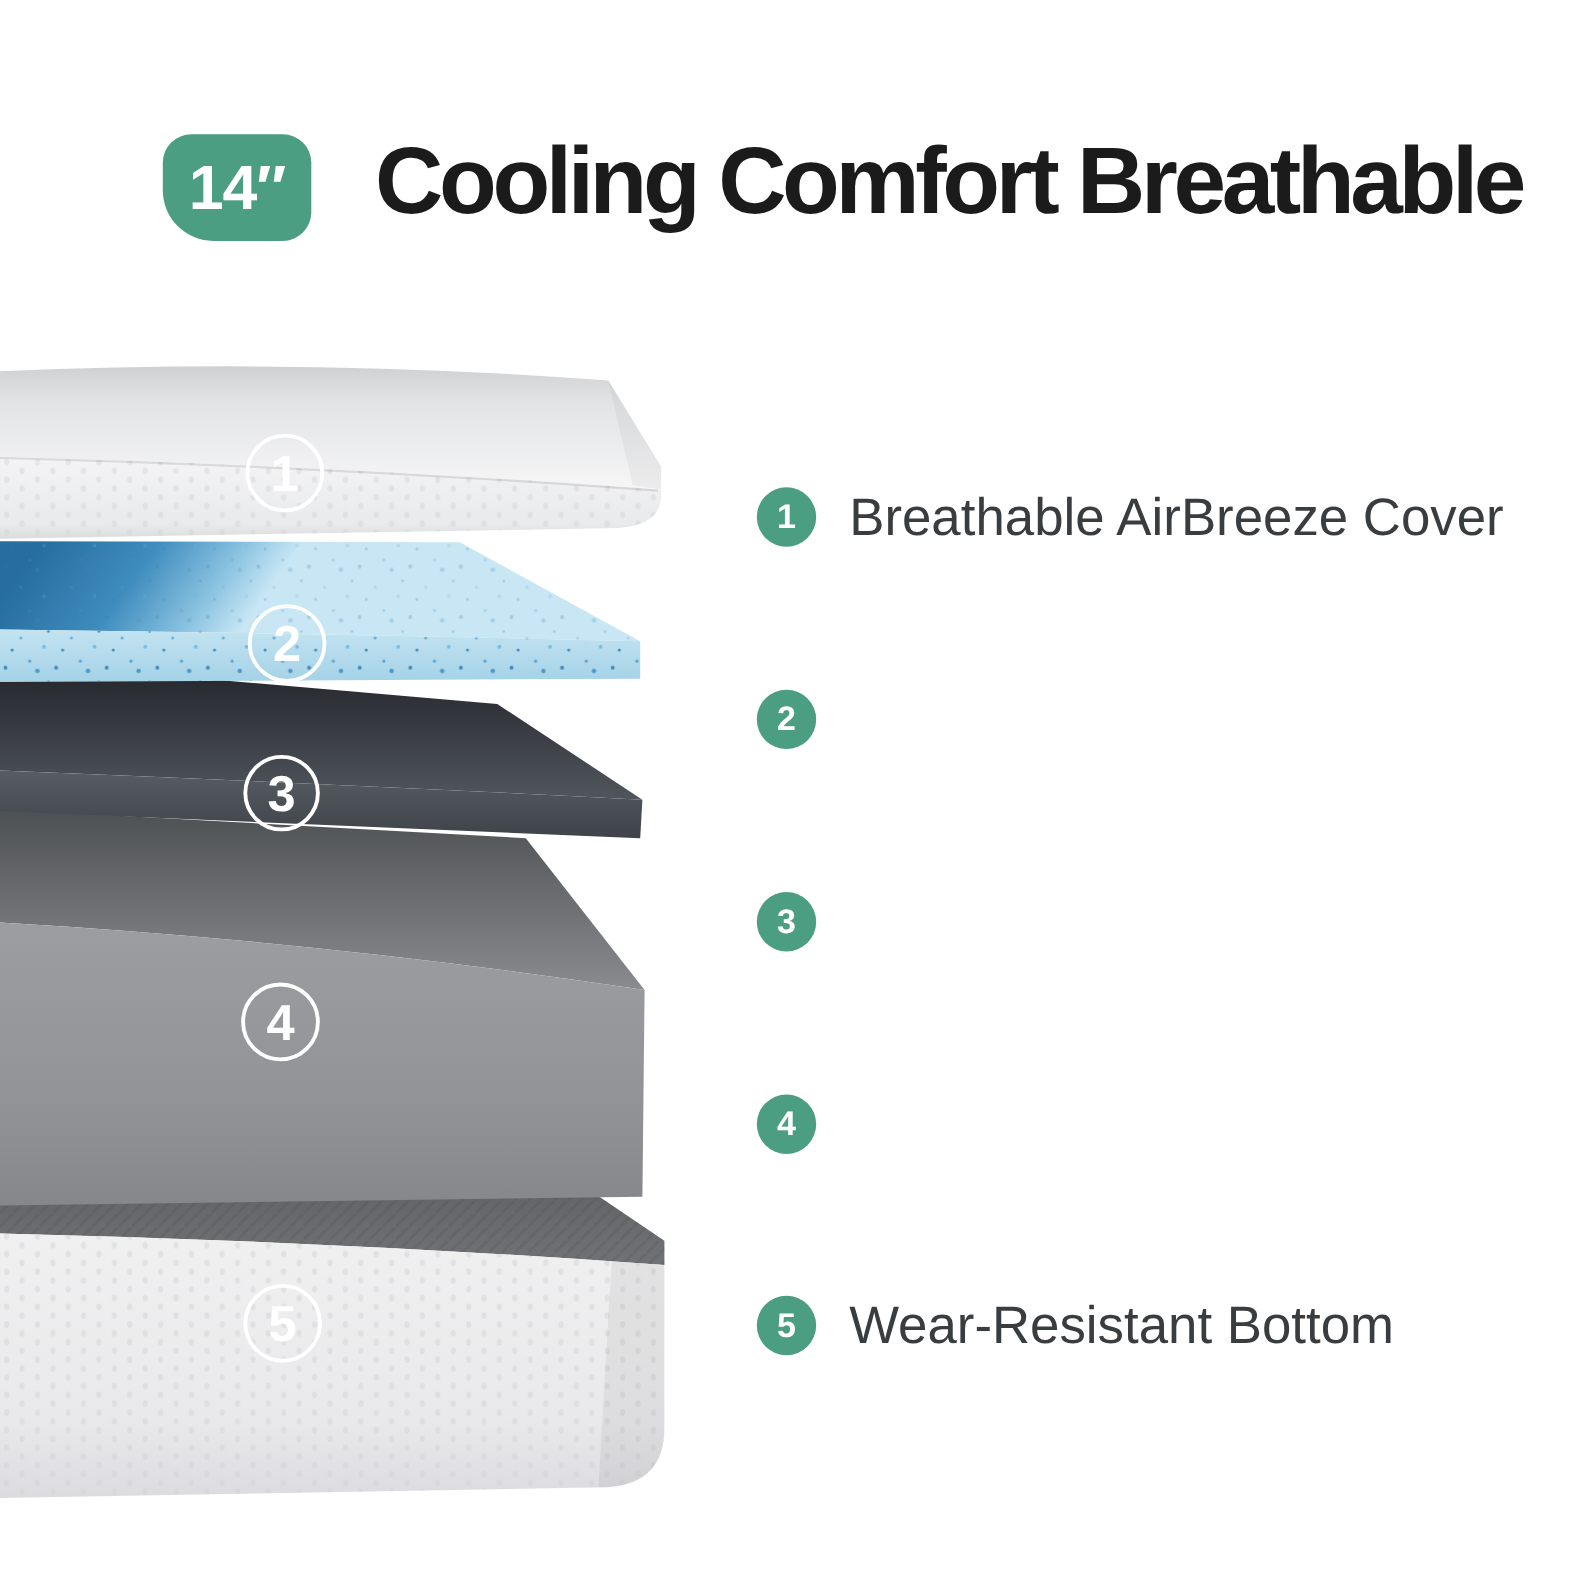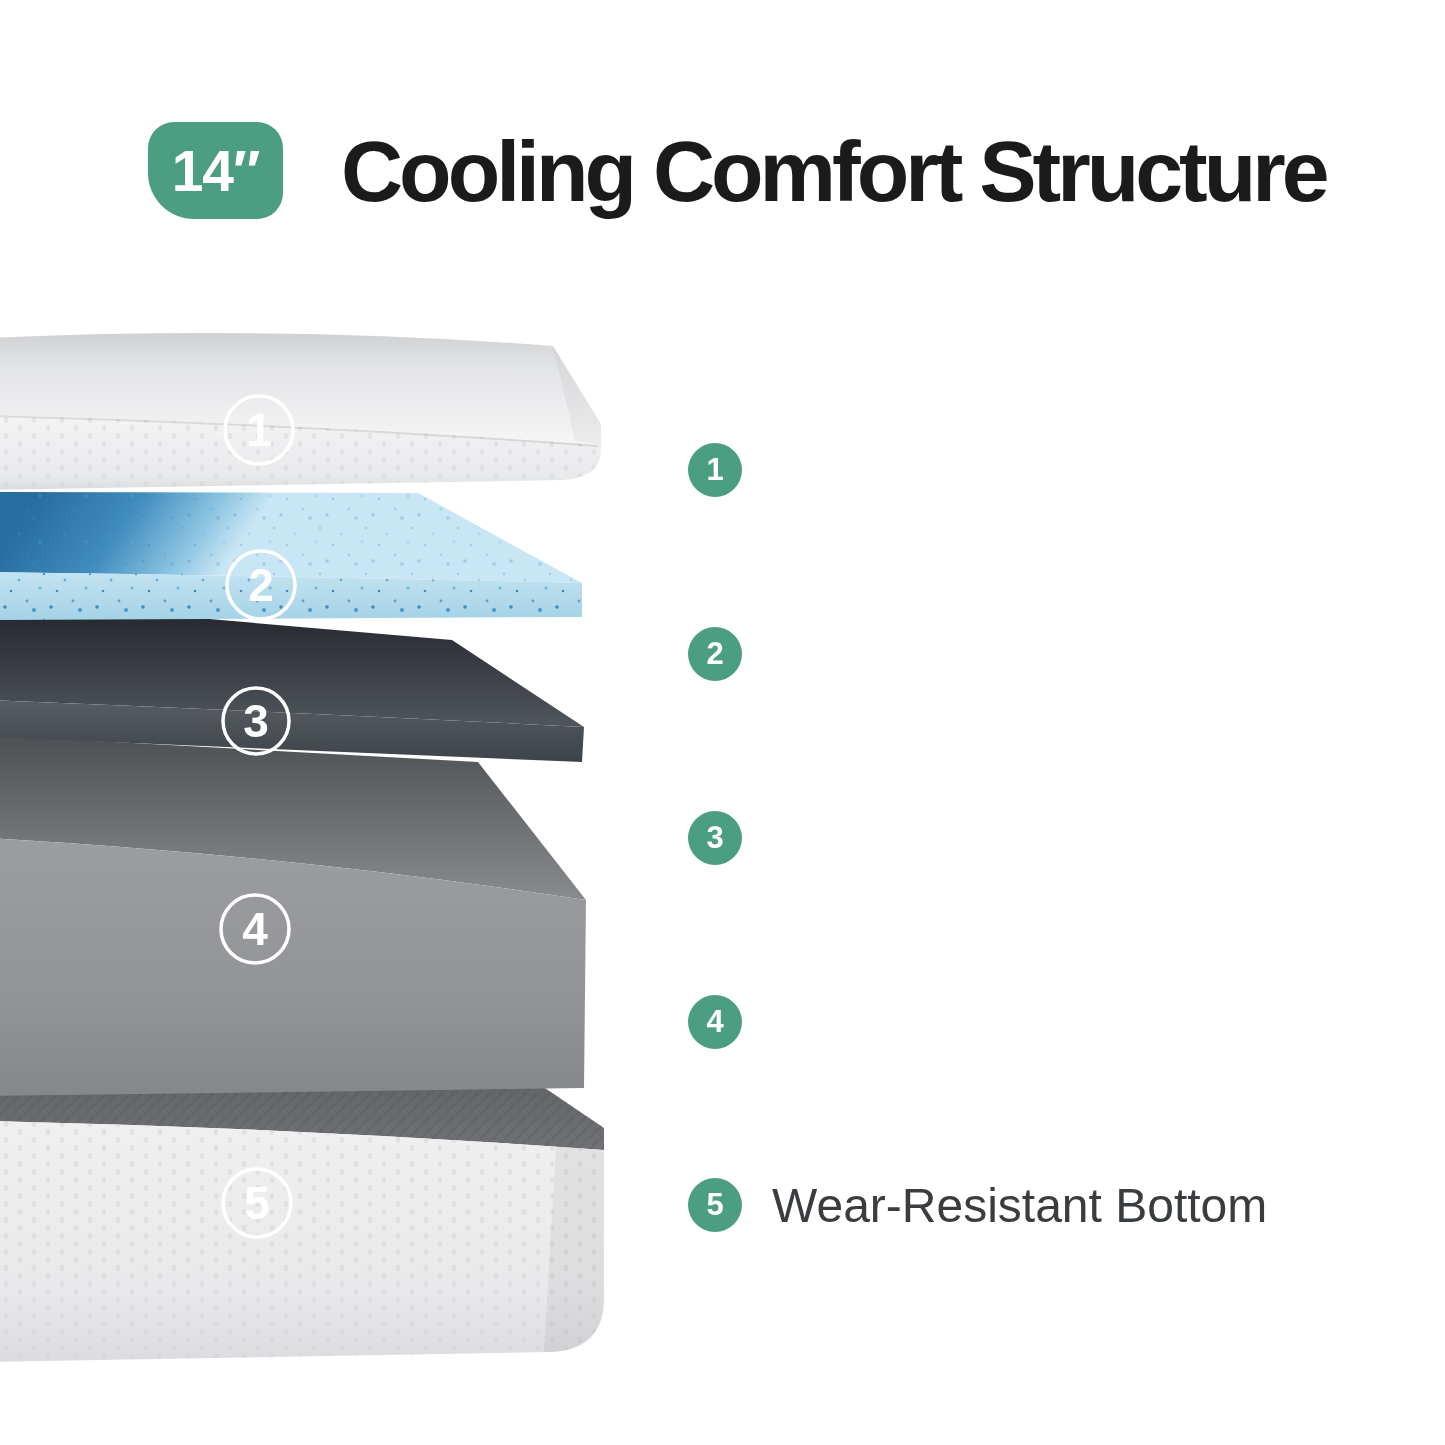--- a/index.html
+++ b/index.html
@@ -1,21 +1,21 @@
 <!DOCTYPE html>
 <html style="--accent-green: #4c9e83; --title-text: #1b1b1b; --legend-text: #3a3d3f; --gel-blue: #2e7cb0; --foam-charcoal: #2a2d32; --foam-gray: #939598; --cover-white: #f2f2f3;"><head>
 <meta charset="utf-8">
 <style>
   html,body{margin:0;padding:0;background:#fff;}
   .canvas{
     position:relative;width:1445px;height:1445px;overflow:hidden;background:#ffffff;
     font-family:"Liberation Sans","DejaVu Sans",sans-serif;
   }
   
-  .header{position:absolute;left:148px;top:122px;display:flex;align-items:center;gap:58px;}
+  .header{position:absolute;left:148px;top:122px;display:flex;gap:58px;}
   .badge{
     width:135px;height:97px;background:var(--accent-green,#4c9e83);
     border-radius:26px 26px 26px 46px;display:flex;align-items:center;justify-content:center;
     color:#fff;font-weight:bold;font-size:57px;letter-spacing:-1px;
   }
   .title{
     font-size:86px;font-weight:bold;letter-spacing:-4px;line-height:1;
     color:var(--title-text,#1b1b1b);white-space:nowrap;
   }
   
@@ -148,26 +148,27 @@
       <text class="marker-num" x="256" y="737">3</text>
       <text class="marker-num" x="255" y="945">4</text>
       <text class="marker-num" x="257" y="1219">5</text>
     </g>
   </svg>
 
   <div class="header">
     <div class="badge">
       <span>14″</span>
     </div>
-    <div class="title">Cooling Comfort Structure</div>
+    <div class="title">Cooling Comfort Breathable</div>
   </div>
 
   <div>
     <div class="legend-item li-1">
       <div class="legend-badge">1</div>
+      <div class="legend-label">Breathable AirBreeze Cover</div>
     </div>
     <div class="legend-item li-2">
       <div class="legend-badge">2</div>
     </div>
     <div class="legend-item li-3">
       <div class="legend-badge">3</div>
     </div>
     <div class="legend-item li-4">
       <div class="legend-badge">4</div>
     </div>

